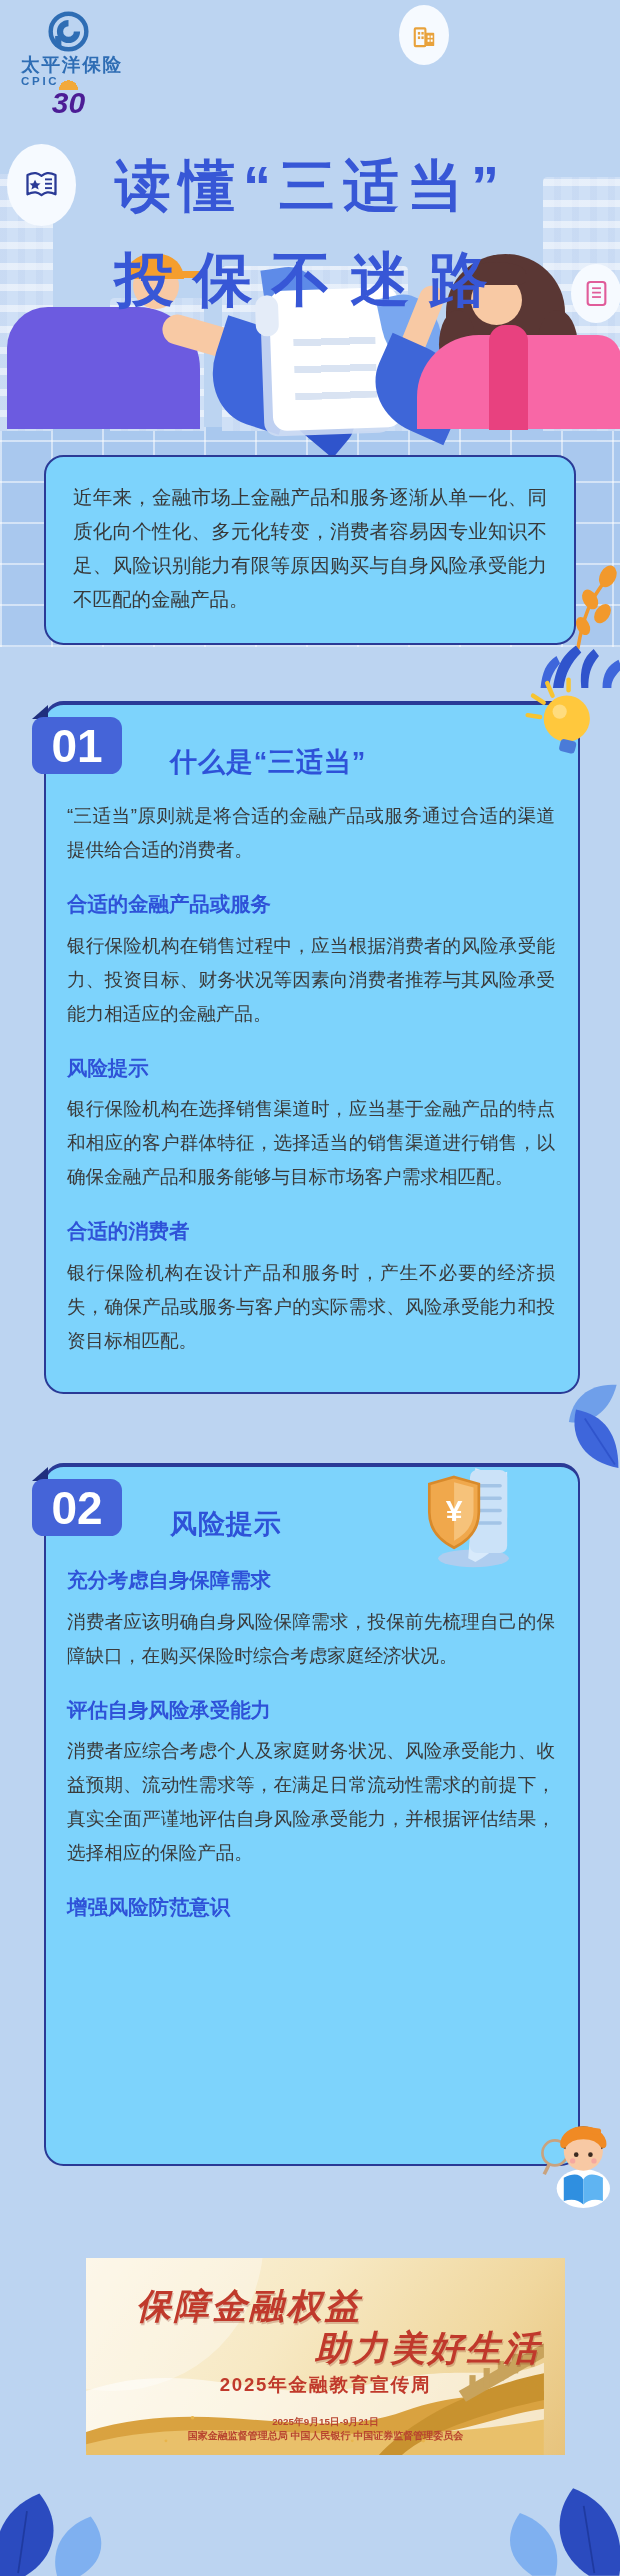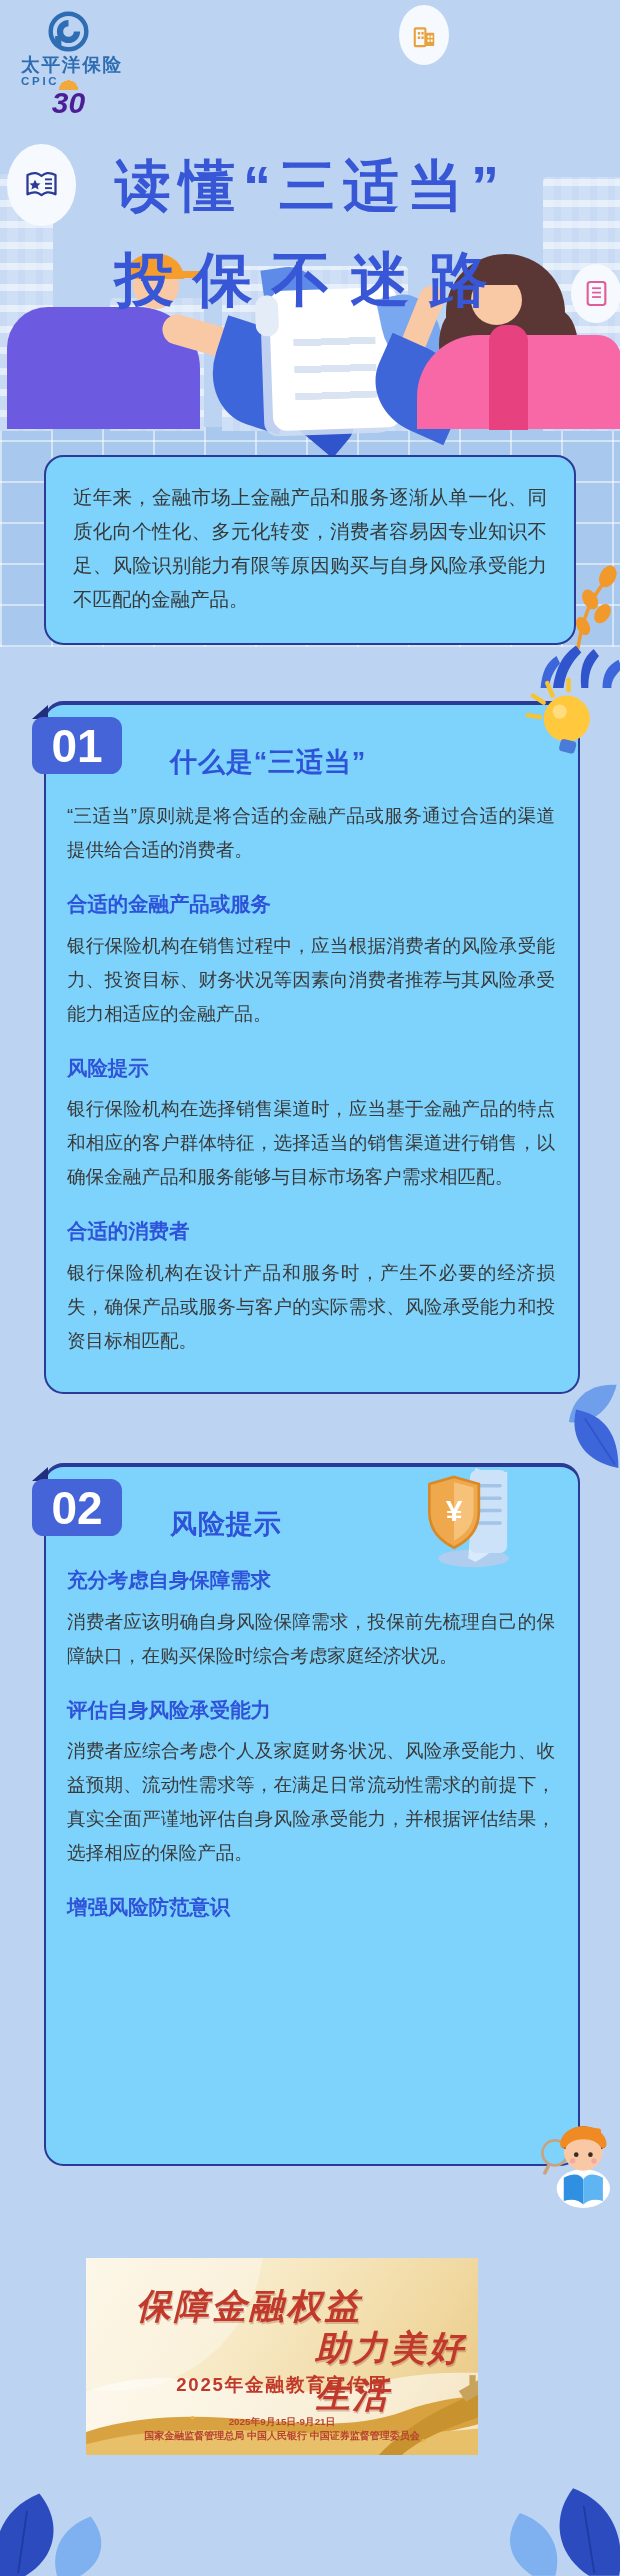--- a/index.html
+++ b/index.html
@@ -85,22 +85,22 @@
   
   .decor{position:absolute;z-index:4;}
   .bulb{left:517px;top:676px;z-index:7;}
   .shield{left:424px;top:1461px;z-index:7;}
   .boy{left:537px;top:2112px;z-index:7;}
   .plantR{left:537px;top:564px;}
   .leavesMid{left:537px;top:1376px;}
   .cornerLeaf{z-index:2;}
 
   
-  .banner{position:absolute;left:86px;top:2258px;width:392px;height:197px;overflow:hidden;z-index:6;
-    background:linear-gradient(125deg,#FBF3DE 0%,#F7E9C4 40%,#F0D79E 75%,#E7C37C 100%);}
+  .banner{position:absolute;left:86px;top:2258px;width:437px;height:197px;overflow:hidden;z-index:6;
+    background:linear-gradient(125deg,#FBF3DE 0%,#F7E9C4 40%,#F0D79E 75%,#E7C37C 100%);padding-left:42px;}
   .banner svg{position:absolute;left:0;top:0;}
   .slogan{position:absolute;color:#C0392B;font-size:35px;font-weight:900;font-style:italic;letter-spacing:2.7px;
     text-shadow:0.9px 1.8px 0 rgba(137,38,22,.25);}
   .slogan1{left:50px;top:25px;}
   .slogan2{left:199px;top:67px;margin-left:30px;}
   .banner-sub{position:absolute;left:0;top:114px;width:100%;text-align:center;color:#C0392B;font-size:18.6px;font-weight:800;letter-spacing:1.8px;}
   .banner-date{position:absolute;left:0;top:158px;width:100%;text-align:center;color:#B8442F;font-size:9.8px;font-weight:700;}
   .banner-org{position:absolute;left:0;top:171px;width:100%;text-align:center;color:#B8442F;font-size:10px;font-weight:700;}
 </style>
 </head>

